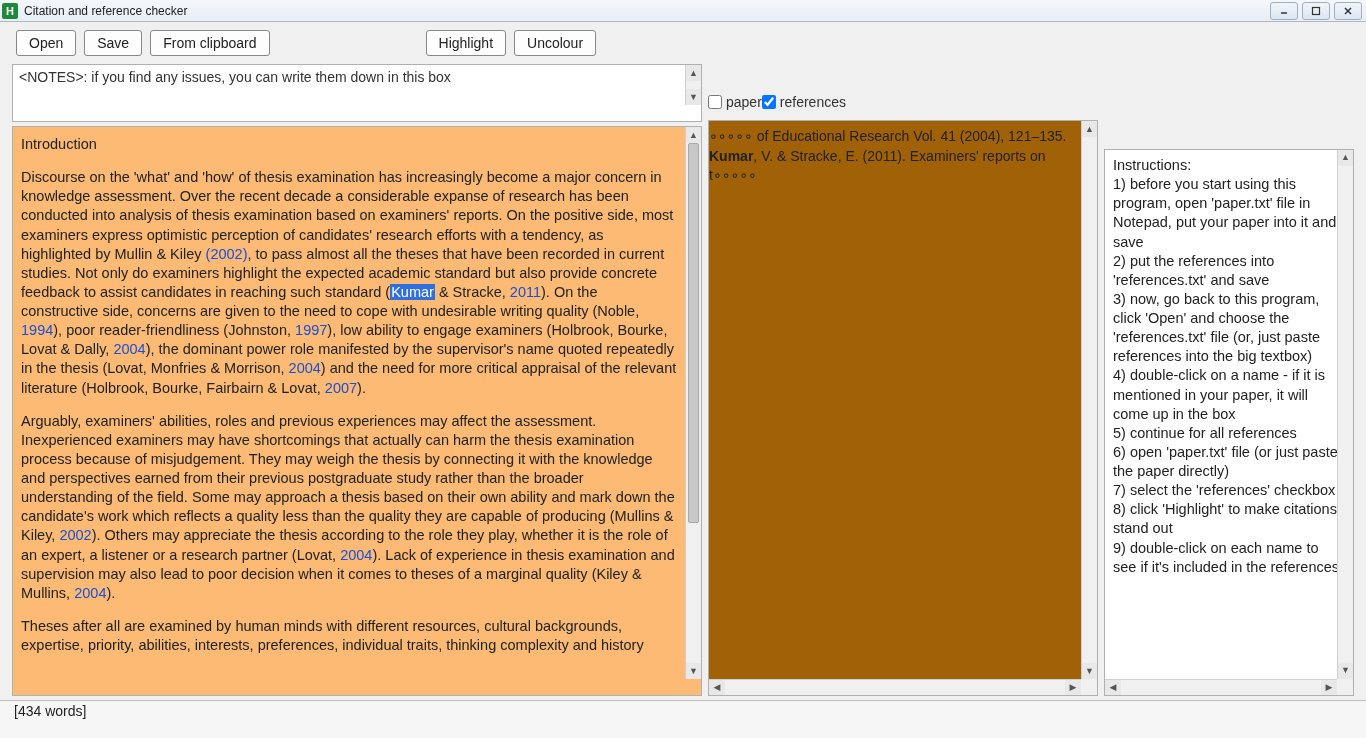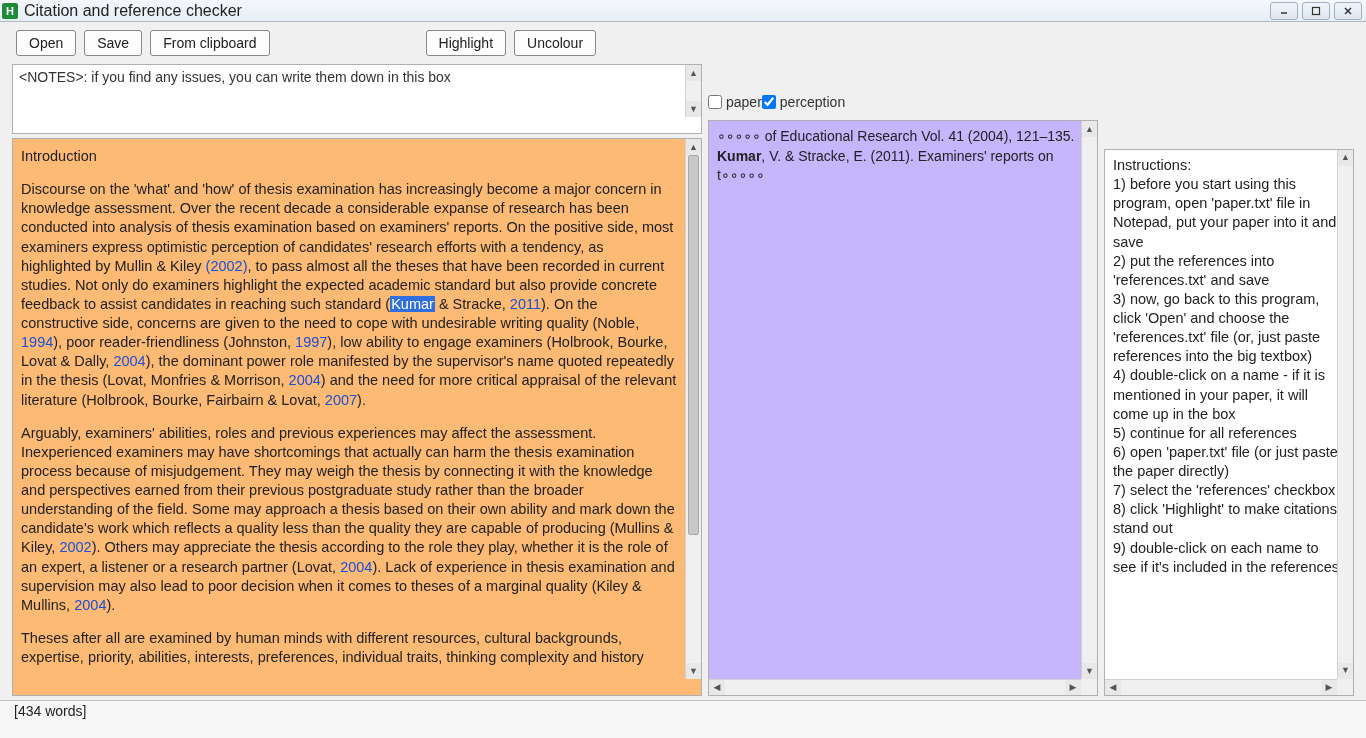--- a/index.html
+++ b/index.html
@@ -25,21 +25,21 @@
   .titlebar .app-icon {
     width: 16px; height: 16px;
     background: #1e8a3a;
     color: #fff;
     font-weight: bold;
     font-size: 11px;
     display: flex; align-items: center; justify-content: center;
     border-radius: 2px;
     margin-right: 6px;
   }
-  .titlebar .title { flex: 1; font-size: 16px; color: #222; }
+  .titlebar .title { flex: 1; font-size: 12px; color: #222; }
   .win-controls { display: flex; }
   .win-btn {
     width: 28px; height: 18px;
     background: linear-gradient(to bottom, #f0f5fa, #dce6f0);
     border: 1px solid #a0b0c0;
     border-radius: 3px;
     margin-right: 4px;
     display: flex; align-items: center; justify-content: center;
     font-size: 10px; color: #333;
     cursor: pointer;
@@ -69,21 +69,21 @@
     display: grid;
     grid-template-columns: 690px 390px 1fr;
     gap: 6px;
     padding: 0 12px 4px 12px;
     min-height: 0;
   }
   .left-col { display: flex; flex-direction: column; gap: 4px; min-height: 0; }
   .mid-col { display: flex; flex-direction: column; gap: 4px; min-height: 0; }
   .right-col { display: flex; flex-direction: column; min-height: 0; }
   .notes-box {
-    height: 70px;
+    height: 58px;
     border: 1px solid #b0b0b0;
     background: #fff;
     padding: 4px 6px;
     font-size: 14px;
     color: #333;
     position: relative;
   }
   .checks {
     padding: 30px 0 6px 0;
     display: flex;
@@ -106,22 +106,22 @@
     font-size: 14.5px;
     line-height: 1.32;
     color: #222;
   }
   .paper-content p { margin-bottom: 14px; }
   .cite { color: #1a4fd6; }
   .hl { background: #2f6fe0; color: #fff; padding: 0 1px; }
   .refs-box {
     flex: 1;
     border: 1px solid #b0b0b0;
-    background: #c4b5fd;
-    padding: 6px 8px;
+    background: #a16207;
+    padding: 6px 0;
     font-size: 14px;
     color: #222;
     line-height: 1.4;
     position: relative;
   }
   .instr-box {
     flex: 1;
     border: 1px solid #b0b0b0;
     background: #fff;
     padding: 6px 8px;
@@ -229,21 +229,21 @@
   </div>
 
   <div class="mid-col">
     <div class="checks">
       <label class="check-row">
         <input type="checkbox" style="">
         <span>paper</span>
       </label>
       <label class="check-row">
         <input type="checkbox" checked="" style="">
-        <span>perception</span>
+        <span>references</span>
       </label>
     </div>
     <div class="refs-box">
       <div>∘∘∘∘∘ of Educational Research Vol. 41 (2004), 121–135.</div>
       <div>
         <span class="bold">Kumar</span><span>, V. &amp; Stracke, E. (2011). Examiners' reports on t∘∘∘∘∘</span>
       </div>
       <div class="vscroll">
         <div class="arrow" style="top:0">▲</div>
         <div class="arrow" style="bottom:0">▼</div>

